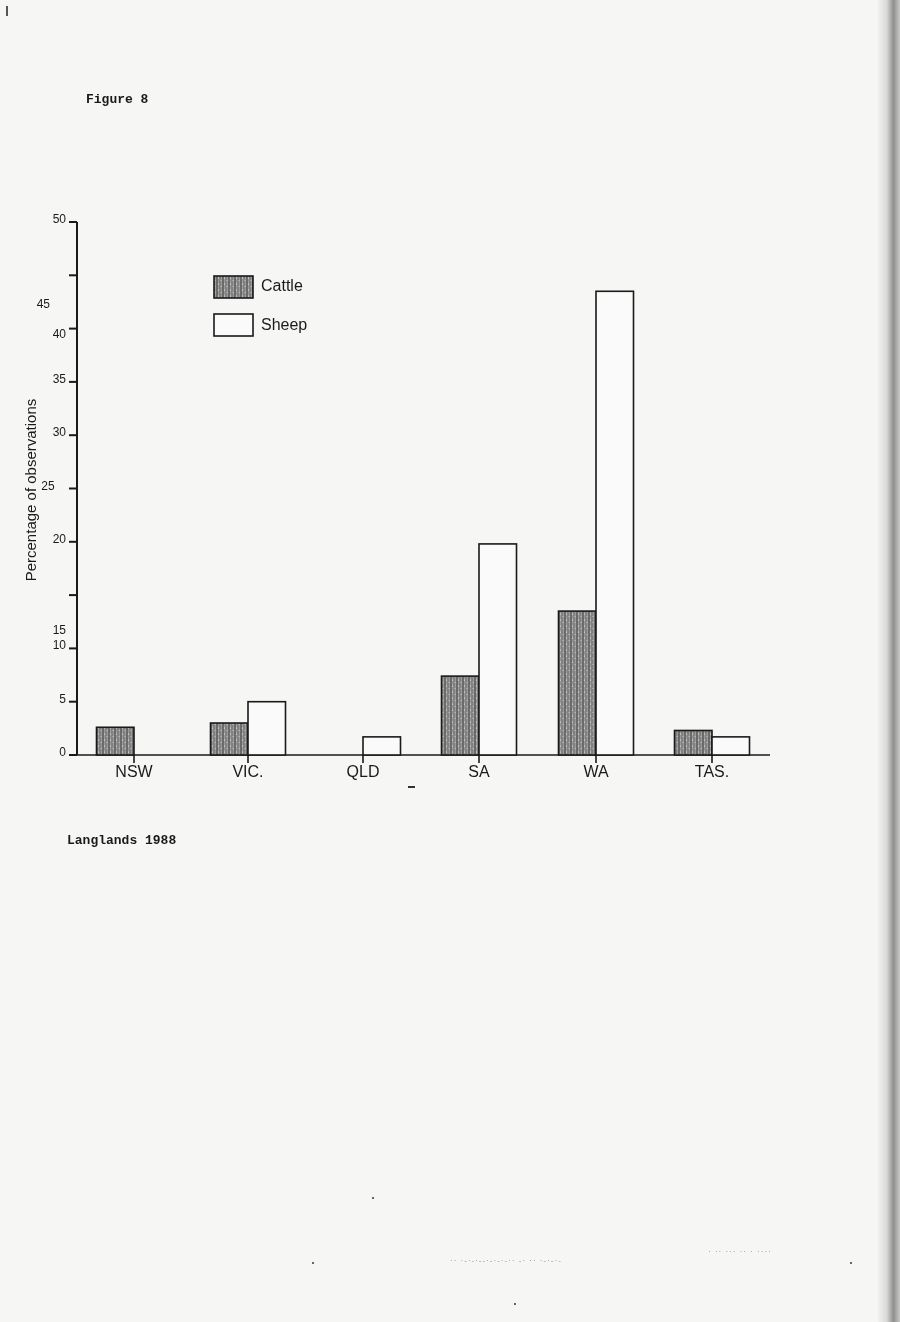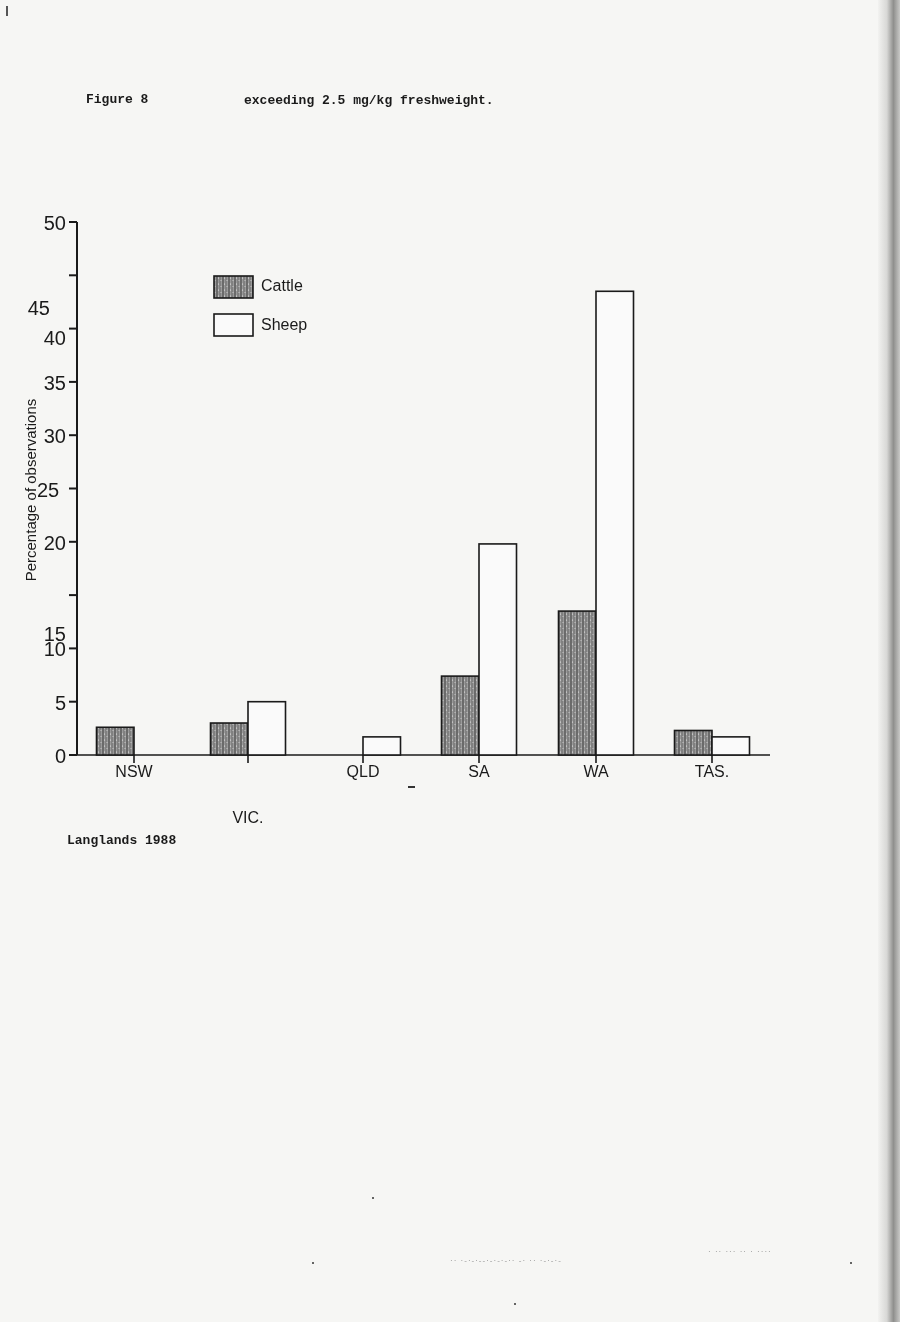--- a/index.html
+++ b/index.html
@@ -15,34 +15,33 @@
   }
   .mono { font-family: "Liberation Mono", "DejaVu Sans Mono", monospace; }
   .fig-label { position: absolute; left: 86px; top: 92px; font-size: 13px; font-weight: bold; }
   .fig-title { position: absolute; left: 244px; top: 92px; font-size: 13px; font-weight: bold; line-height: 18px; width: 540px; }
   .source { position: absolute; left: 67px; top: 833px; font-size: 13px; font-weight: bold; }
   .plot { position: absolute; left: 0; top: 0; width: 900px; height: 900px; }
   .ylabel {
     position: absolute; left: 30px; top: 490px; font-size: 15px;
     transform: translate(-50%, -50%) rotate(-90deg); white-space: nowrap;
   }
-  .tick-label { position: absolute; font-size: 20px; text-align: right; width: 36px; }
+  .tick-label { position: absolute; font-size: 12px; text-align: right; width: 36px; }
   .cat-label { position: absolute; top: 763px; font-size: 16px; text-align: center; width: 80px; }
   .legend-label { position: absolute; font-size: 16px; }
   .speck { position: absolute; background: #333; border-radius: 50%; }
   .smudge { position: absolute; color: #999; font-size: 8px; letter-spacing: 1px; }
 </style>
 </head>
 <body>
 
 <div class="edge-shadow"></div>
 
 <div class="fig-label mono">Figure 8</div>
 <div class="fig-title mono">
-  <div>exceeding 2.5 mg/kg freshweight.</div>
 </div>
 
 <div class="plot">
   <svg width="900" height="900">
     <defs>
       <pattern id="stipple" width="6" height="6" patternUnits="userSpaceOnUse">
         <rect width="6" height="6" fill="#9a9a9a"></rect>
         <line x1="1" y1="0" x2="1" y2="6" stroke="#3a3a3a" stroke-width="1"></line>
         <line x1="4" y1="0" x2="4" y2="6" stroke="#5a5a5a" stroke-width="0.8"></line>
         <circle cx="2.5" cy="2" r="0.6" fill="#eee"></circle>
@@ -97,21 +96,21 @@
       <div class="tick-label" style="left: 30px; top: 531.8px;">20</div>
       <div class="tick-label" style="left: 30px; top: 478.5px; text-align: center;">25</div>
       <div class="tick-label" style="left: 30px; top: 425.2px;">30</div>
       <div class="tick-label" style="left: 30px; top: 371.9px;">35</div>
       <div class="tick-label" style="left: 30px; top: 318.6px; margin-top: 8px;">40</div>
       <div class="tick-label" style="left: 14px; top: 265.3px; margin-top: 32px;">45</div>
       <div class="tick-label" style="left: 30px; top: 212px;">50</div>
     </div>
   <div id="cat-labels">
       <div class="cat-label" style="left: 94px;">NSW</div>
-      <div class="cat-label" style="left: 208px; margin-top: 46px;">VIC.</div>
+      <div class="cat-label" style="left: 208px;">VIC.</div>
       <div class="cat-label" style="left: 323px;">QLD</div>
       <div class="cat-label" style="left: 439px;">SA</div>
       <div class="cat-label" style="left: 556px;">WA</div>
       <div class="cat-label" style="left: 672px;">TAS.</div>
     </div>
 
   <div class="legend-label" style="left:261px; top:277px;">Cattle</div>
   <div class="legend-label" style="left:261px; top:316px;">Sheep</div>
 </div>
 

